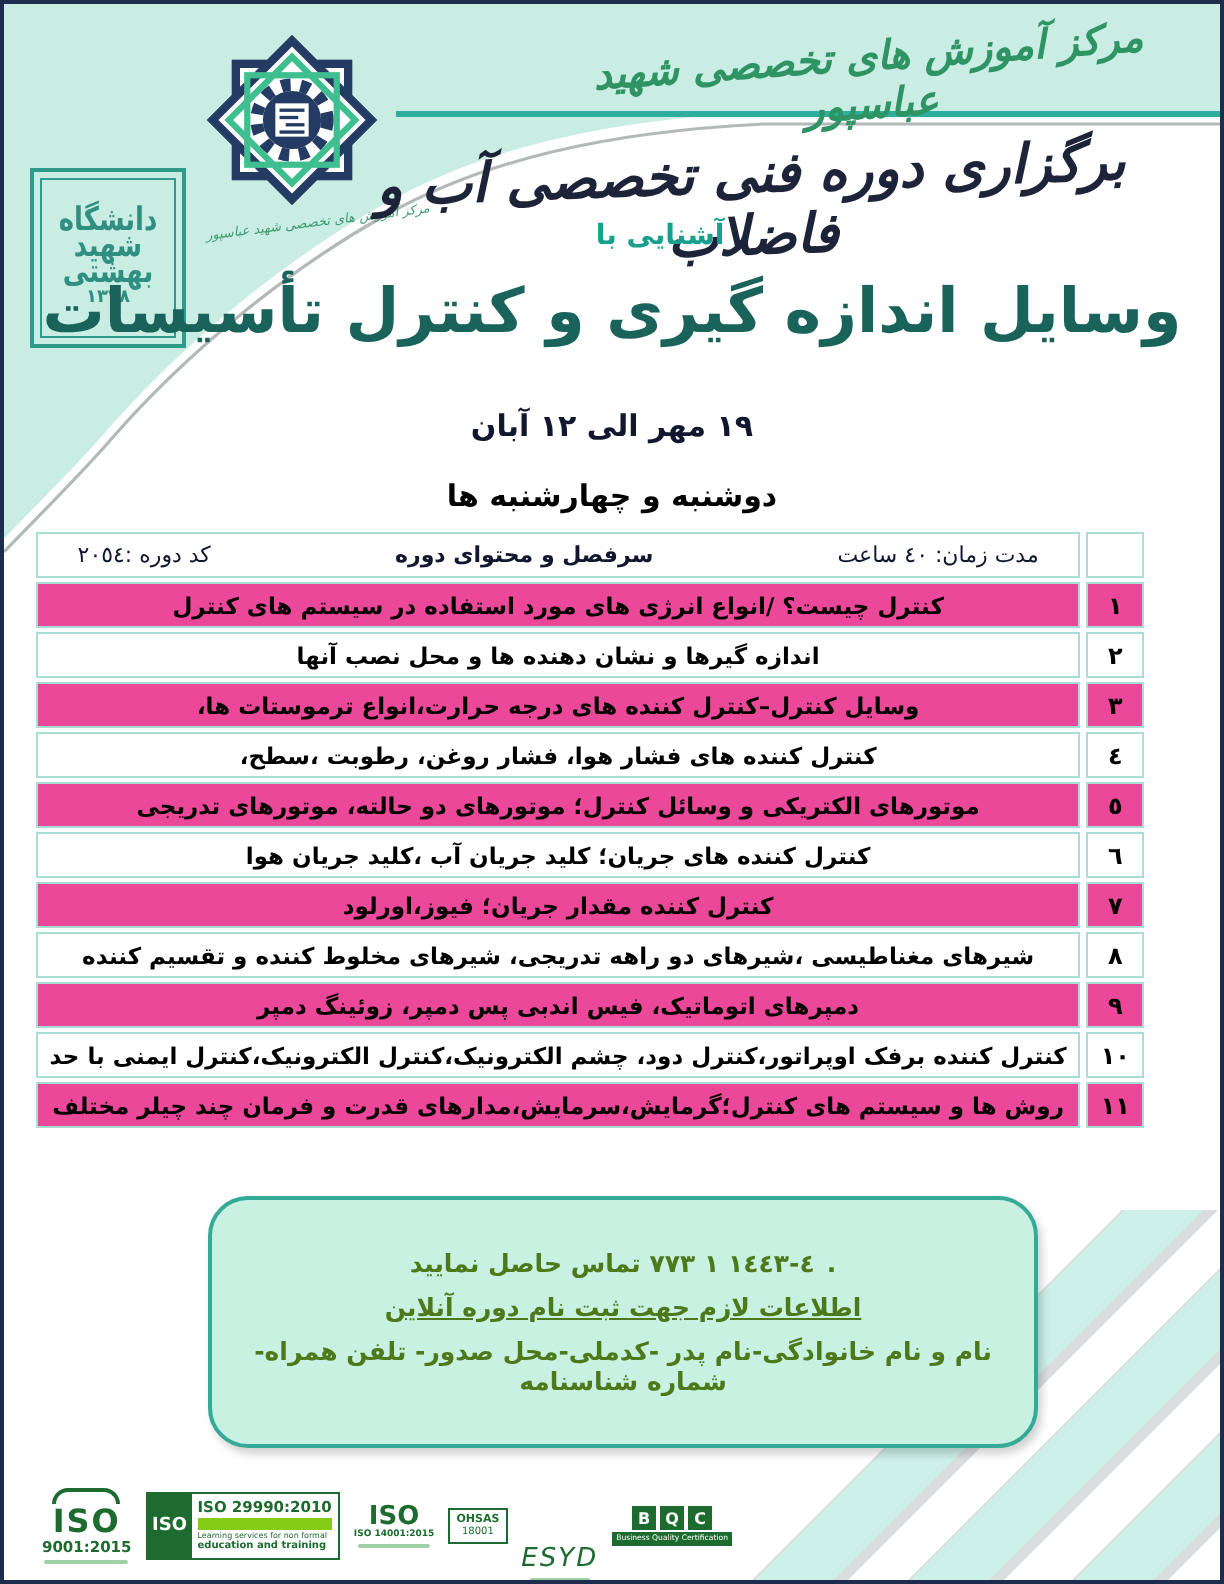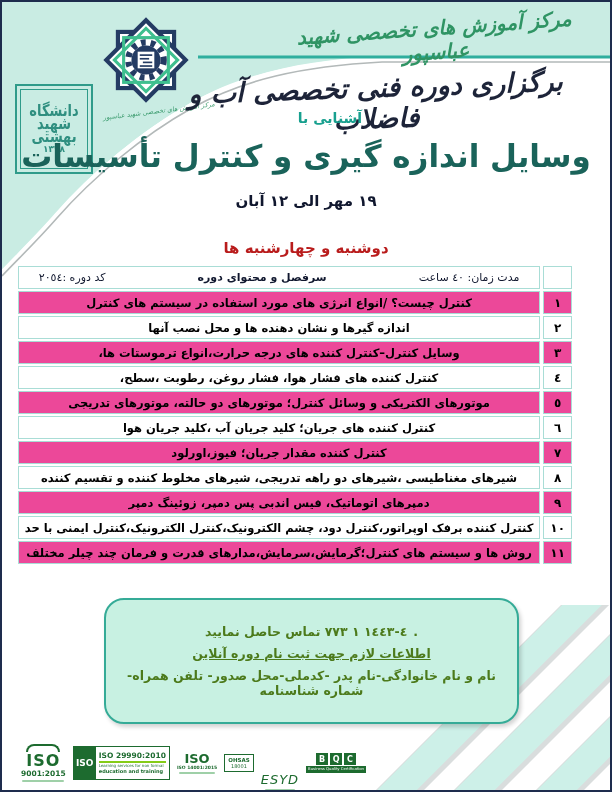--- a/index.html
+++ b/index.html
@@ -24,26 +24,26 @@
   }
   .intro-line{
     position:absolute;top:108px;left:0;width:100%;text-align:center;z-index:3;
     color:#18a08f;font-weight:bold;font-size:14px;margin-left:24px;
   }
   .main-title{
     position:absolute;top:136px;left:0;width:100%;text-align:center;z-index:3;
     color:#1a635a;font-weight:bold;font-size:31px;
   }
   .date-line{
-    position:absolute;top:190px;left:0;width:100%;text-align:center;z-index:3;
+    position:absolute;top:202px;left:0;width:100%;text-align:center;z-index:3;
     color:#10172e;font-weight:bold;font-size:15px;
   }
   .days-line{
     position:absolute;top:237px;left:0;width:100%;text-align:center;z-index:3;
-    color:#b91c1c;font-weight:bold;font-size:15px;
+    color:#000000;font-weight:bold;font-size:15px;
   }
   
   .star-logo{position:absolute;top:6px;left:92px;width:104px;height:104px;z-index:3;}
   .logo-signature{
     position:absolute;top:106px;left:92px;width:130px;z-index:3;
     color:#2f9464;font-style:italic;font-size:6.5px;text-align:center;
     transform:rotate(-7deg);line-height:1.2;opacity:.9;
   }
   
   .sbu-logo{
@@ -95,21 +95,21 @@
   .caption-bar{height:2px;background:#9fd0a8;margin-top:2px;border-radius:1px;}
   .iso9001 .iso-big{font-size:16px;font-weight:bold;letter-spacing:1px;line-height:1;}
   .iso9001 .arc{width:34px;height:8px;border:2px solid #1d6b2f;border-bottom:none;
     border-radius:17px 17px 0 0;margin-bottom:1px;}
   .iso9001 .iso-sub{font-size:7.5px;font-weight:bold;}
   .iso29990{flex-direction:row;border:1px solid #1d6b2f;height:34px;}
   .iso29990 .badge{background:#1d6b2f;color:#fff;font-weight:bold;font-size:9px;
     width:22px;height:100%;display:flex;align-items:center;justify-content:center;}
   .iso29990 .body{display:flex;flex-direction:column;justify-content:center;
     padding:1px 3px;background:#fff;}
-  .iso29990 .t1{font-size:7.5px;font-weight:bold;border-bottom:2px solid #84cc16;line-height:1.3;}
+  .iso29990 .t1{font-size:7.5px;font-weight:bold;border-bottom:6px solid #84cc16;line-height:1.3;}
   .iso29990 .t2{font-size:4px;line-height:1.4;}
   .iso29990 .t3{font-size:5px;font-weight:bold;line-height:1.3;}
   .iso14001 .iso-big{font-size:13px;font-weight:bold;line-height:1;}
   .iso14001 .iso-sub{font-size:4.5px;font-weight:bold;}
   .ohsas{border:1px solid #1d6b2f;padding:2px 3px;}
   .ohsas .t1{font-size:5.5px;font-weight:bold;line-height:1.2;}
   .ohsas .t2{font-size:5px;line-height:1.2;}
   .esyd .t1{font-size:13px;font-weight:normal;font-style:italic;letter-spacing:1px;margin-top:36px;}
   .bqc .squares{display:flex;gap:2px;}
   .bqc .sq{width:12px;height:12px;background:#1d6b2f;color:#fff;font-size:8px;font-weight:bold;

